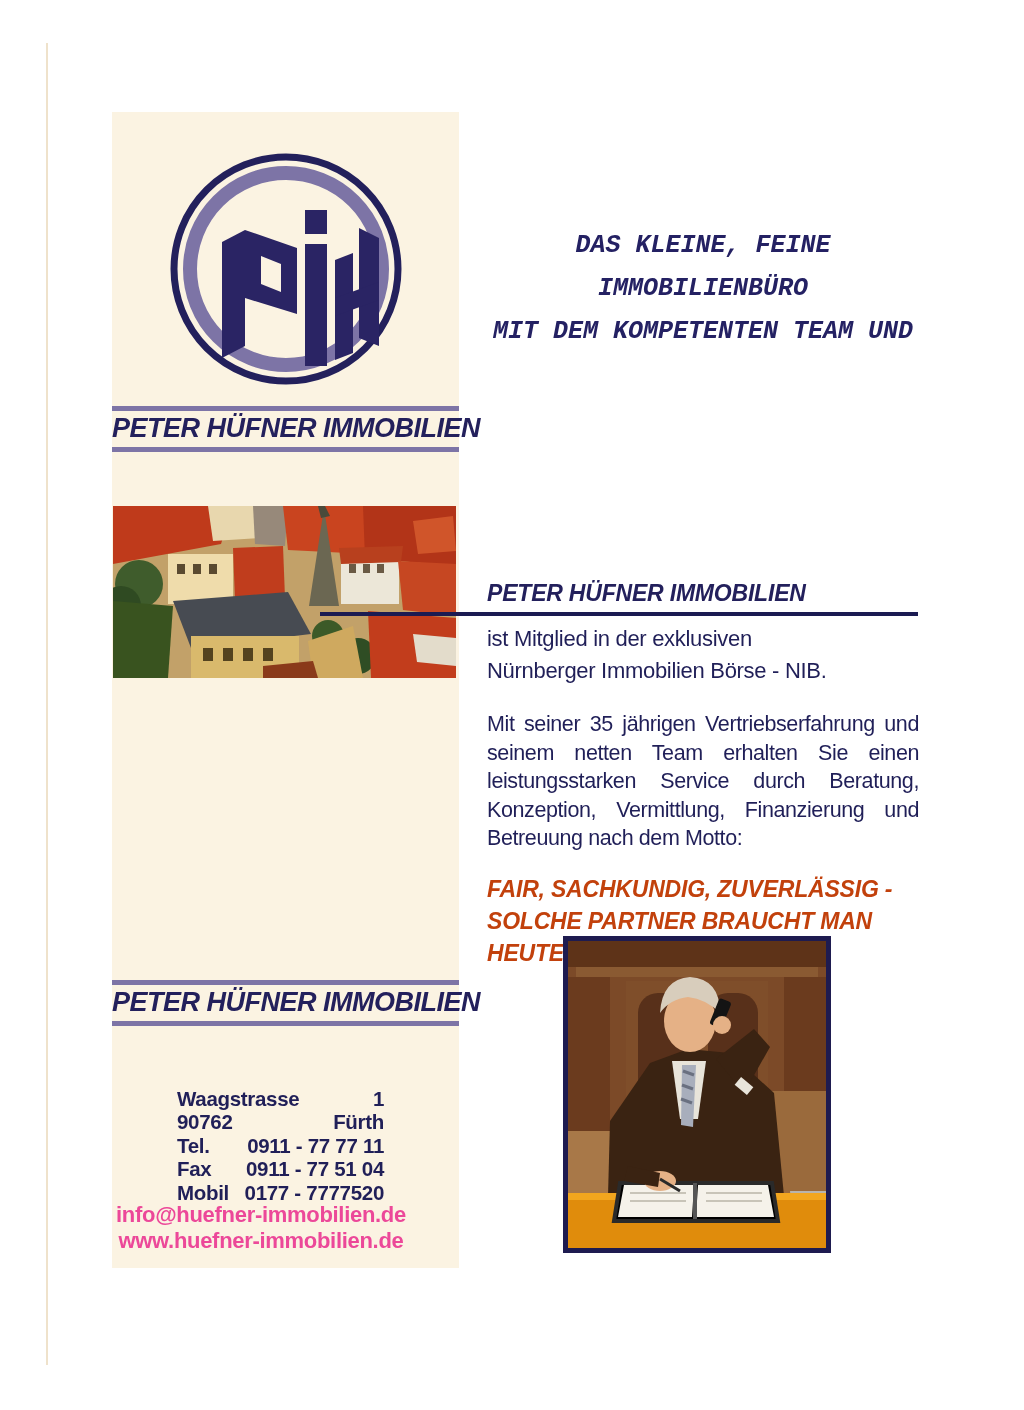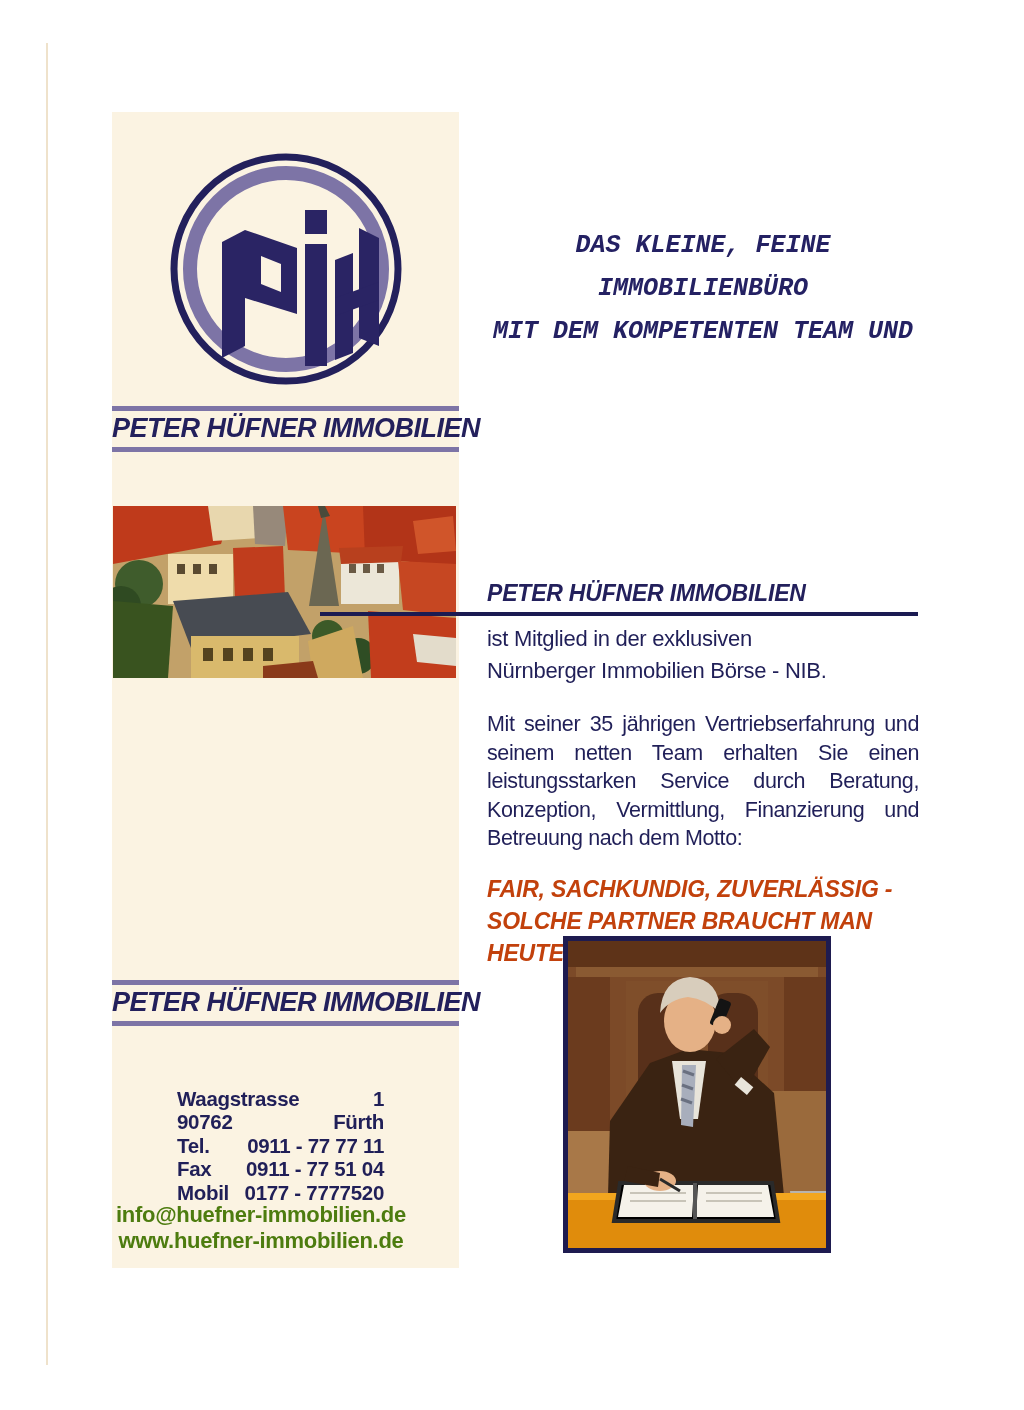--- a/index.html
+++ b/index.html
@@ -48,21 +48,21 @@
     position:absolute; left:487px; top:873px; width:440px;
     font-size:23px; font-weight:bold; font-style:italic; color:#c2410c;
     line-height:32px; letter-spacing:-0.2px;
   }
 
   .contact { position:absolute; left:177px; top:1051px; width:207px;
              font-size:20.5px; font-weight:bold; color:#201f58; letter-spacing:-0.3px;margin-top:36px; }
   .contact-row { display:flex; justify-content:space-between; line-height:23.4px; }
 
   .webmail { position:absolute; left:112px; top:1202px; width:298px; text-align:center;
-             font-size:22px; font-weight:bold; color:#4d7c0f; line-height:25.5px; letter-spacing:-0.3px; }
+             font-size:22px; font-weight:bold; color:#ec4899; line-height:25.5px; letter-spacing:-0.3px; }
 </style>
 </head>
 <body>
 
 <div class="page">
 
   <div class="scan-line"></div>
   <div class="beige-col"></div>
 
   <svg class="logo" viewBox="0 0 242 242">

